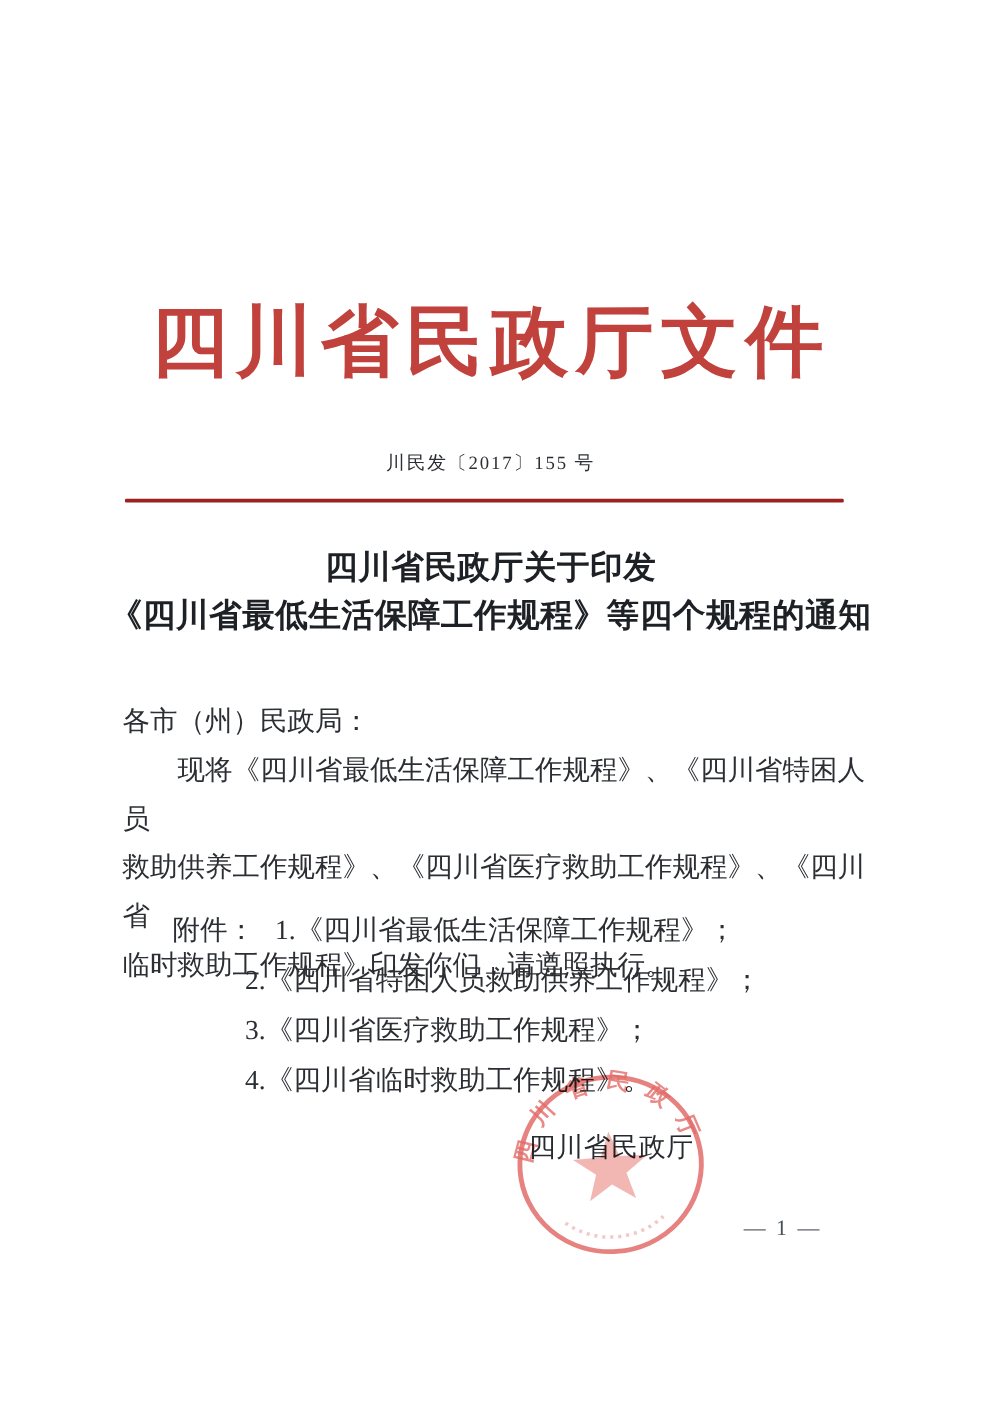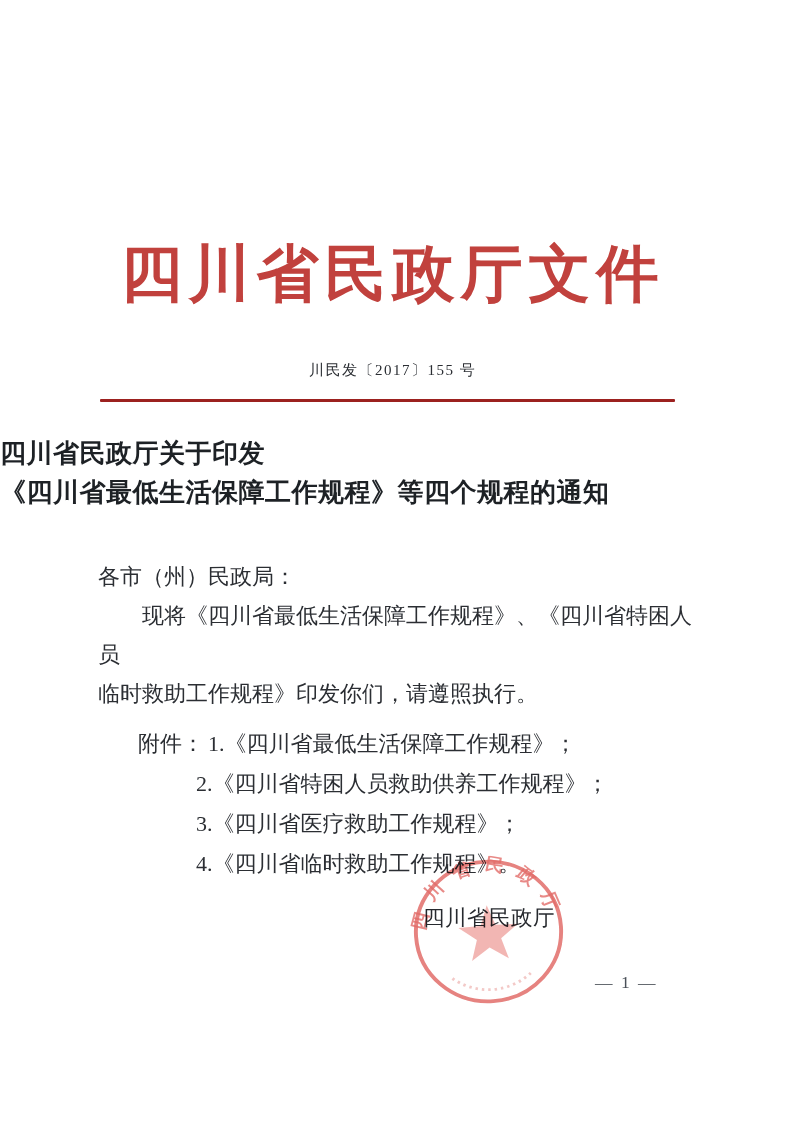--- a/index.html
+++ b/index.html
@@ -37,21 +37,21 @@
   .red-divider {
     position: absolute;
     left: 100px; top: 399px;
     width: 575px; height: 3px;
     background: #9c211f;
     border-radius: 1px;
   }
   .notice-title {
     position: absolute;
     top: 434px; left: 0; width: 100%;
-    text-align: left;
+    text-align: center;
     font-weight: bold;
     font-size: 26px;
     line-height: 39px;
     color: #1d2125;
     letter-spacing: 0.5px;
   }
   .body-text {
     position: absolute;
     left: 98px; top: 557px;
     width: 594px;
@@ -64,21 +64,21 @@
   .attachments {
     position: absolute;
     left: 98px; top: 724px;
     width: 594px;
     font-size: 22px;
     line-height: 40px;
     color: #2b2e33;
   }
   .att-row.first { padding-left: 40px; }
   .att-row.rest  { padding-left: 98px; }
-  .att-label { margin-right: 4px; }
+  .att-label { margin-right: 16px; }
   .signature {
     position: absolute;
     left: 423px; top: 903px;
     font-size: 21.5px;
     letter-spacing: 0.5px;
     color: #26292e;
     white-space: nowrap;
   }
   .sign-date {
     position: absolute;
@@ -130,20 +130,21 @@
   <div class="red-divider"></div>
 
   <div class="notice-title">
     <div>四川省民政厅关于印发</div>
     <div>《四川省最低生活保障工作规程》等四个规程的通知</div>
   </div>
 
   <div class="body-text">
     <div class="salutation">各市（州）民政局：</div>
     <div class="para-line indent just">现将《四川省最低生活保障工作规程》、《四川省特困人员</div>
+    <div class="para-line just">救助供养工作规程》、《四川省医疗救助工作规程》、《四川省</div>
     <div class="para-line">临时救助工作规程》印发你们，请遵照执行。</div>
   </div>
 
   <div class="attachments">
     <div class="att-row first">
       <span class="att-label">附件：</span><span>1.《四川省最低生活保障工作规程》；</span>
     </div>
     <div class="att-row rest">2.《四川省特困人员救助供养工作规程》；</div>
     <div class="att-row rest">3.《四川省医疗救助工作规程》；</div>
     <div class="att-row rest">4.《四川省临时救助工作规程》。</div>

